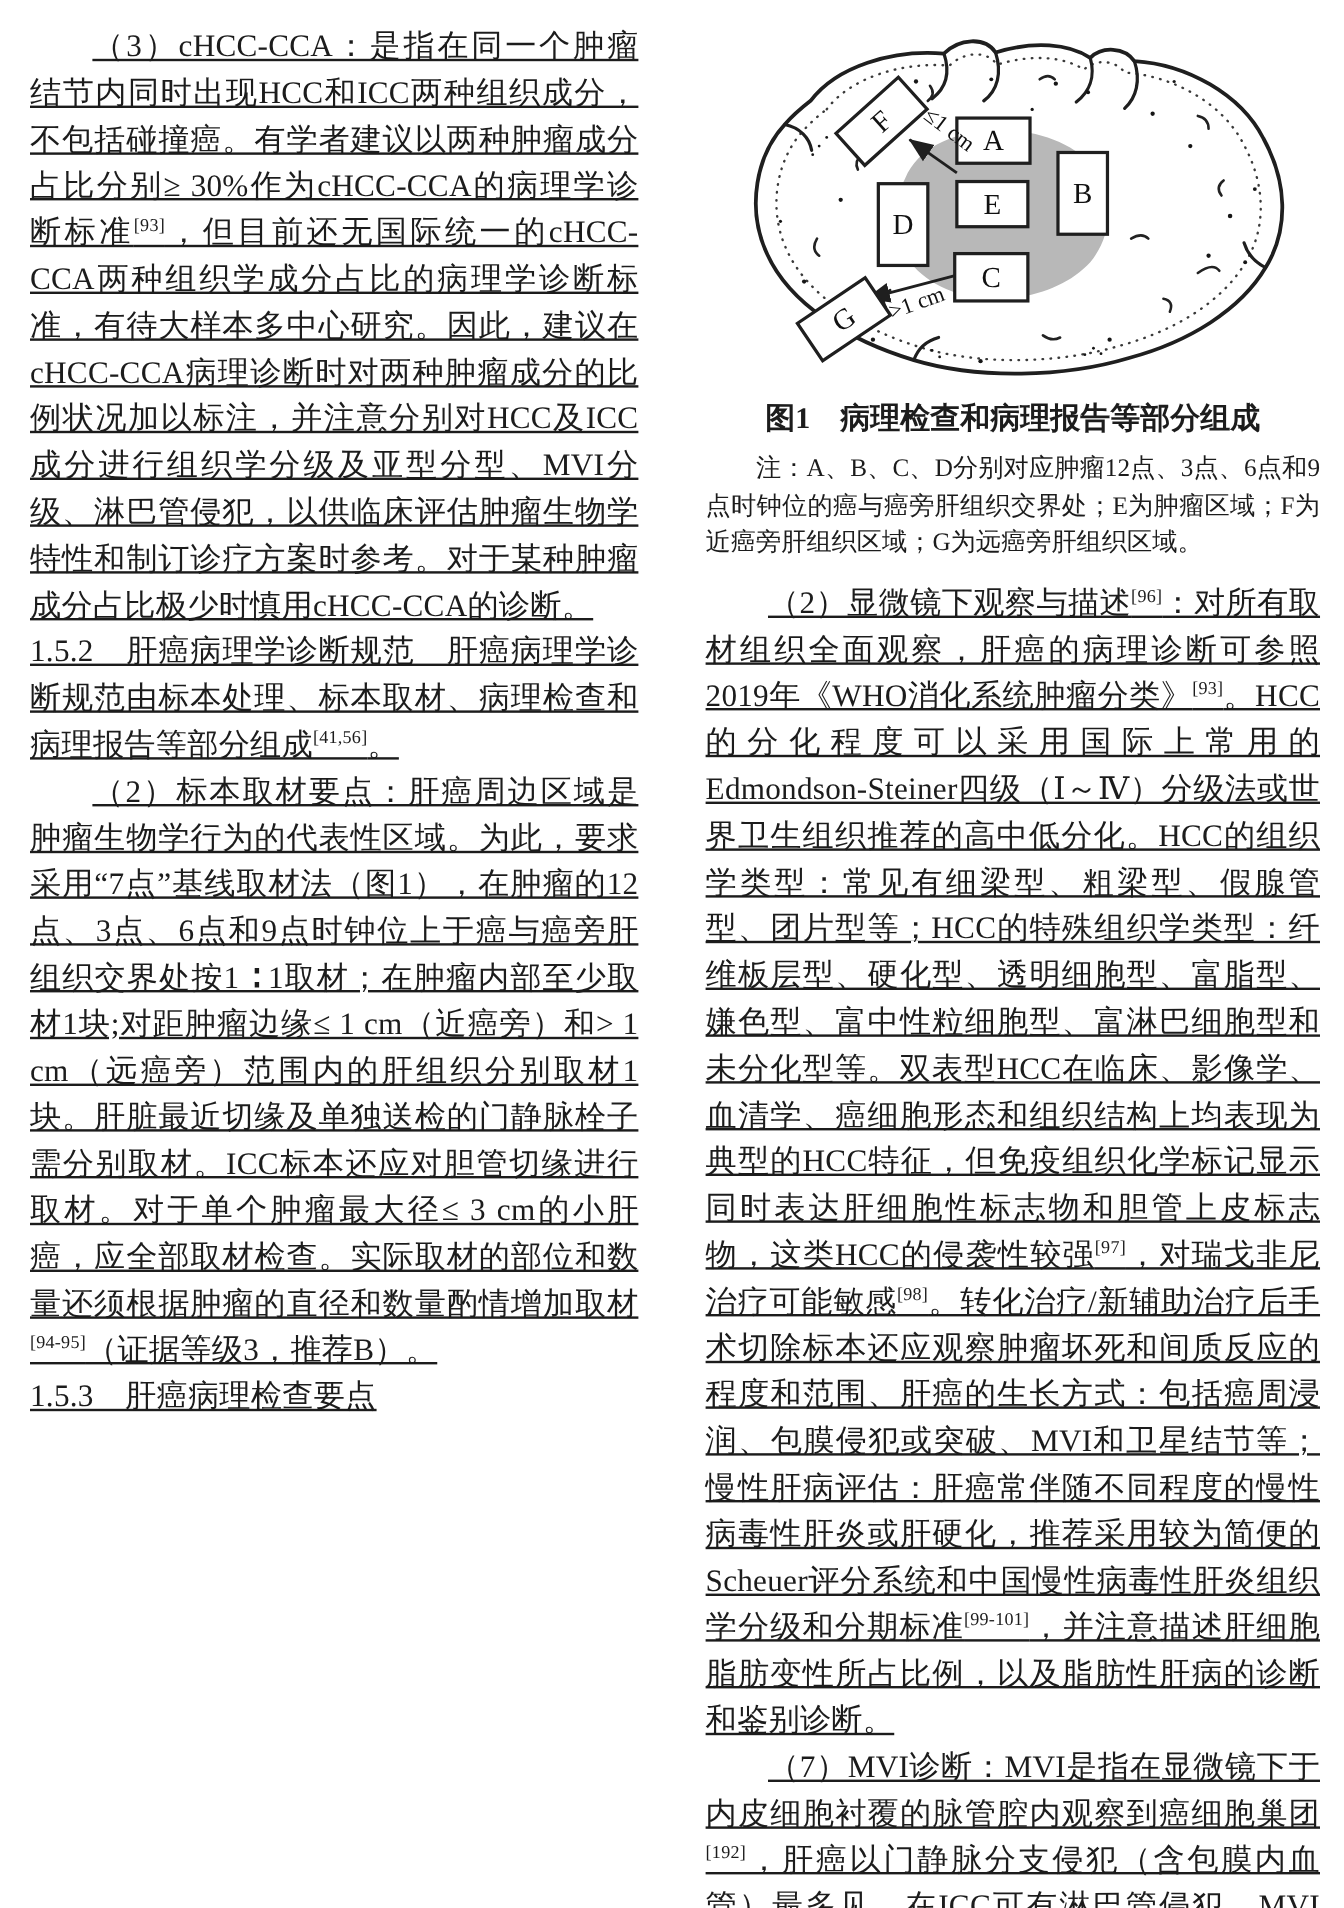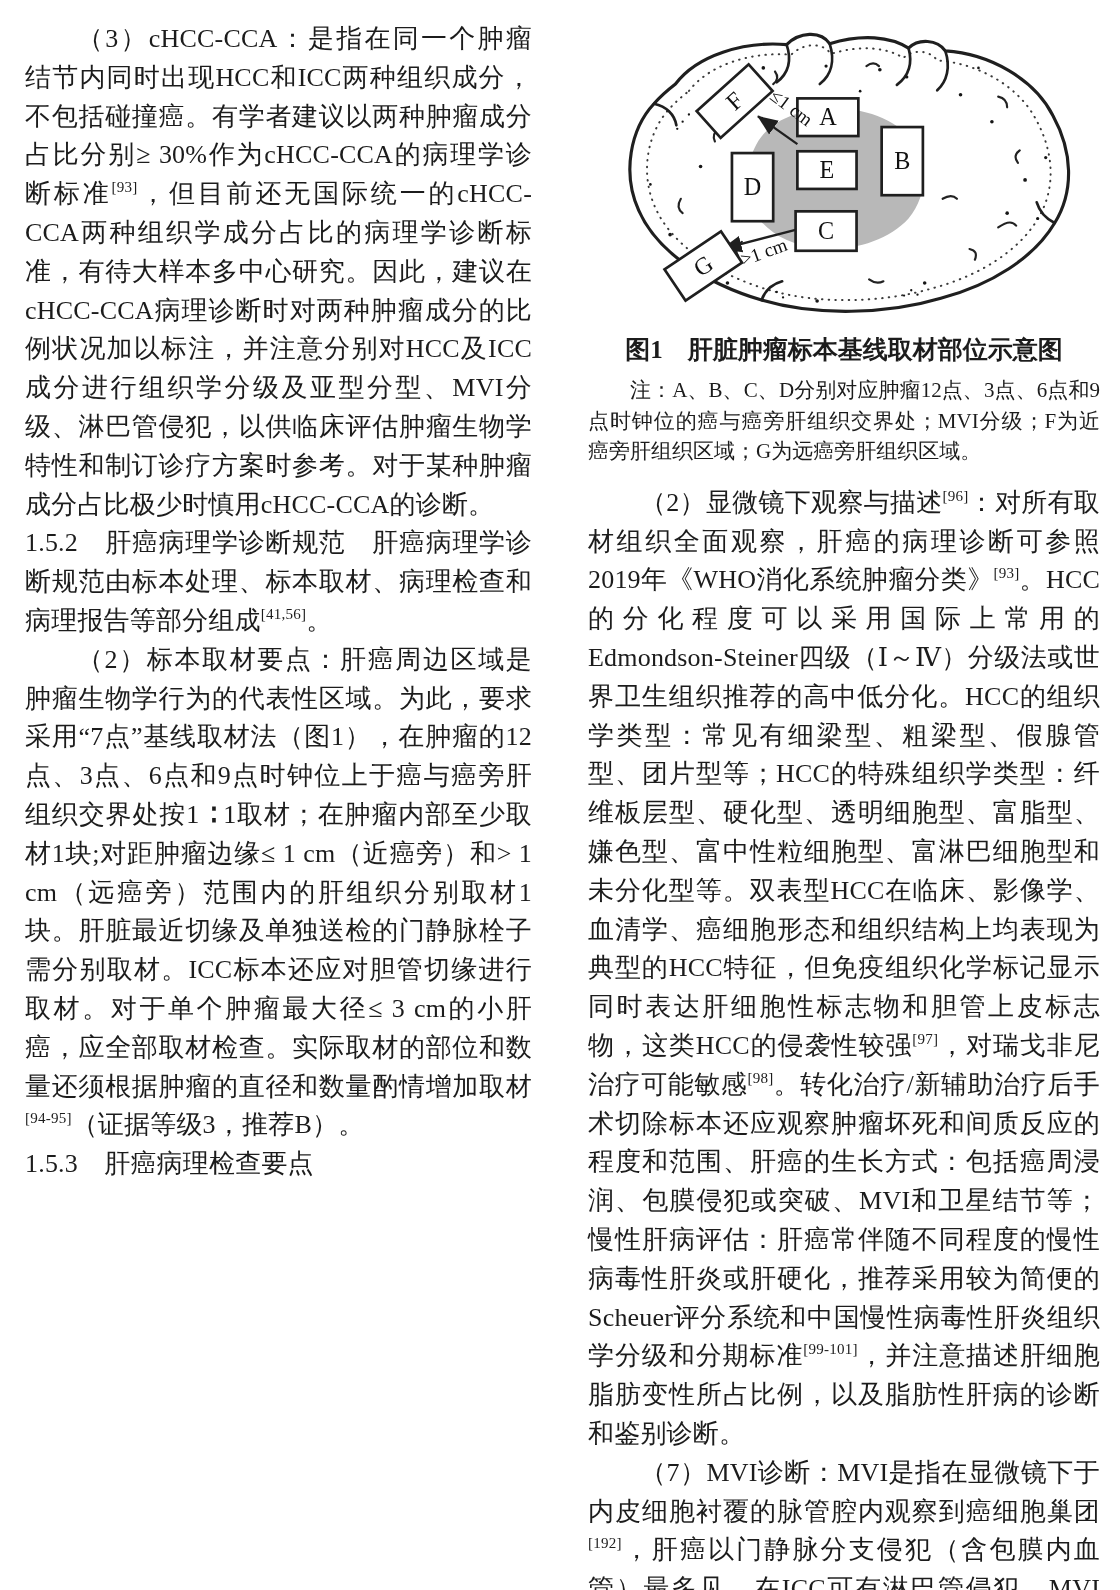--- a/index.html
+++ b/index.html
@@ -14,20 +14,21 @@
   }
   .col{position:absolute;top:0;}
   .col-left{left:25px;width:507px;top:20px;}
   .col-right{left:588px;width:512px;top:6px;}
   .para{
     margin:0;
     font-size:26px;
     line-height:38.8px;
     text-align:justify;
     letter-spacing:0.2px;
+    text-decoration:underline;
   }
   .para.indent{text-indent:2em;}
   .para sup{
     font-size:0.58em;
     line-height:0;
     vertical-align:super;
   }
   .figure-block{width:512px;}
   .figure-svg{display:block;margin:8px auto 0;}
   .fig-caption{
@@ -155,22 +156,22 @@
           <text x="178" y="202">D</text>
           <text x="261" y="183">E</text>
           <text x="158" y="106" transform="rotate(-42 158 97)">F</text>
           <text x="123" y="290" transform="rotate(-34 123 281)">G</text>
         </g>
 
         <text x="196" y="94" transform="rotate(37 196 94)" font-size="21" fill="#111">≤1 cm</text>
         <text x="168" y="281" transform="rotate(-20 168 281)" font-size="21" fill="#111">&gt;1 cm</text>
       </svg>
 
-      <div class="fig-caption">图1　肝脏肿瘤标本基线取材部位示意图</div>
-      <div class="fig-note">注：A、B、C、D分别对应肿瘤12点、3点、6点和9点时钟位的癌与癌旁肝组织交界处；MVI分级；F为近癌旁肝组织区域；G为远癌旁肝组织区域。</div>
+      <div class="fig-caption">图1　病理检查和病理报告等部分组成</div>
+      <div class="fig-note">注：A、B、C、D分别对应肿瘤12点、3点、6点和9点时钟位的癌与癌旁肝组织交界处；E为肿瘤区域；F为近癌旁肝组织区域；G为远癌旁肝组织区域。</div>
     </div>
 
     <div>
         <p class="para indent"><span>（2）显微镜下观察与描述</span><sup>[96]</sup><span>：对所有取材组织全面观察，肝癌的病理诊断可参照2019年《WHO消化系统肿瘤分类》</span><sup>[93]</sup><span>。HCC的分化程度可以采用国际上常用的Edmondson-Steiner四级（Ⅰ～Ⅳ）分级法或世界卫生组织推荐的高中低分化。HCC的组织学类型：常见有细梁型、粗梁型、假腺管型、团片型等；HCC的特殊组织学类型：纤维板层型、硬化型、透明细胞型、富脂型、嫌色型、富中性粒细胞型、富淋巴细胞型和未分化型等。双表型HCC在临床、影像学、血清学、癌细胞形态和组织结构上均表现为典型的HCC特征，但免疫组织化学标记显示同时表达肝细胞性标志物和胆管上皮标志物，这类HCC的侵袭性较强</span><sup>[97]</sup><span>，对瑞戈非尼治疗可能敏感</span><sup>[98]</sup><span>。转化治疗/新辅助治疗后手术切除标本还应观察肿瘤坏死和间质反应的程度和范围、肝癌的生长方式：包括癌周浸润、包膜侵犯或突破、MVI和卫星结节等；慢性肝病评估：肝癌常伴随不同程度的慢性病毒性肝炎或肝硬化，推荐采用较为简便的Scheuer评分系统和中国慢性病毒性肝炎组织学分级和分期标准</span><sup>[99-101]</sup><span>，并注意描述肝细胞脂肪变性所占比例，以及脂肪性肝病的诊断和鉴别诊断。</span></p>
         <p class="para indent"><span>（7）MVI诊断：MVI是指在显微镜下于内皮细胞衬覆的脉管腔内观察到癌细胞巢团</span><sup>[192]</sup><span>，肝癌以门静脉分支侵犯（含包膜内血管）最多见，在ICC可有淋巴管侵犯。MVI病理分级方法</span></p>
       </div>
   </div>
 
 </div>
 

